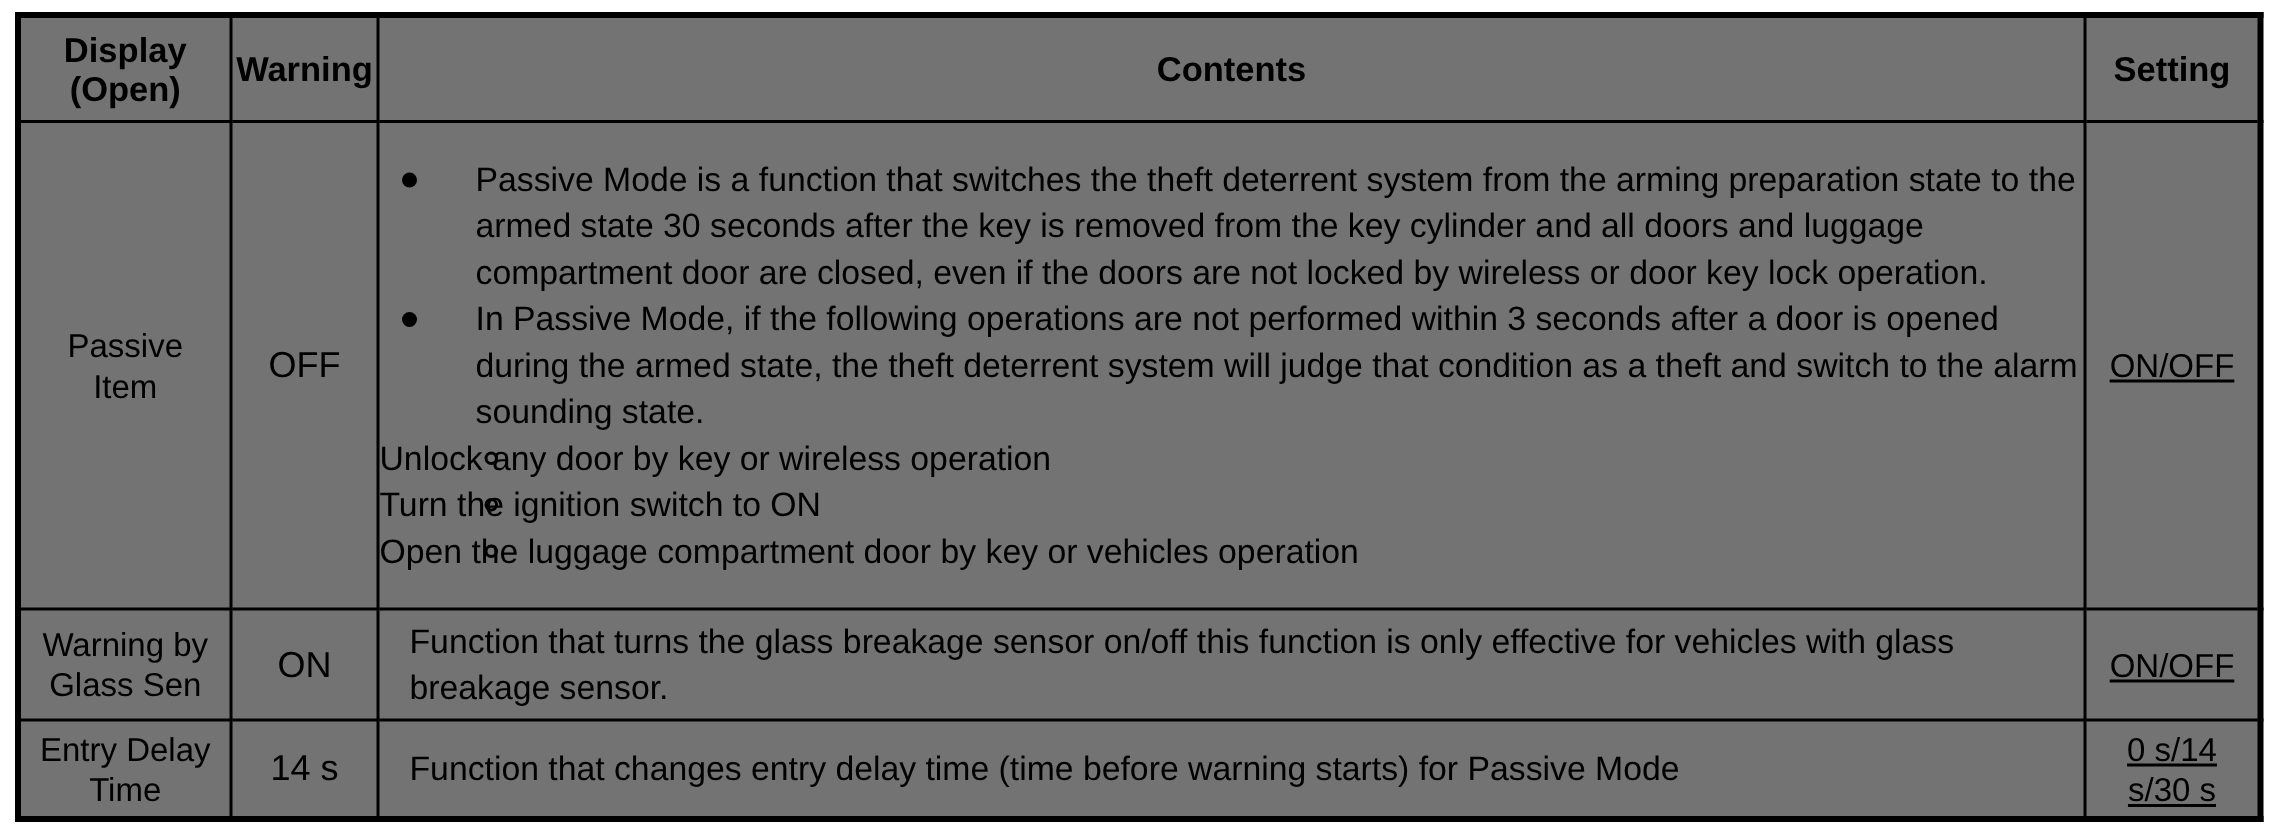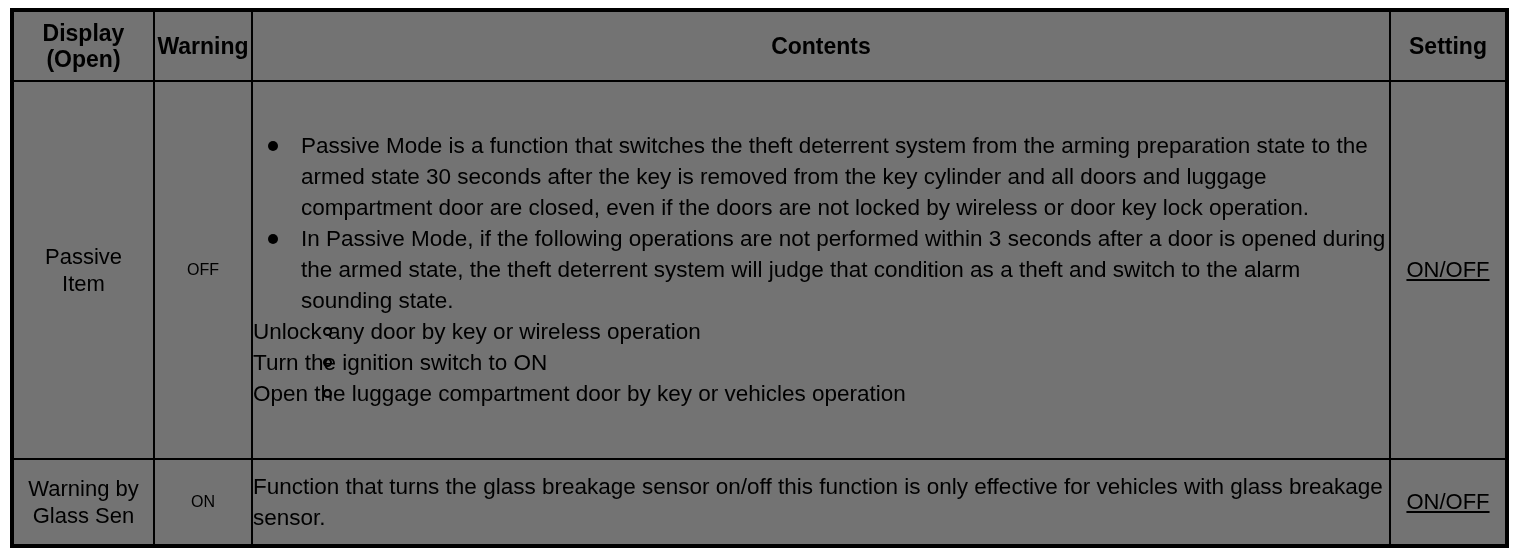--- a/index.html
+++ b/index.html
@@ -62,21 +62,21 @@
 
   
   td.col-display {
     text-align: center;
     font-size: 22px;
     line-height: 27px;
     font-stretch: condensed;
   }
   td.col-default {
     text-align: center;
-    font-size: 16px;
+    font-size: 24px;
     line-height: 27px;
     font-stretch: condensed;
     margin-left: 28px;
   }
   td.col-setting {
     text-align: center;
     font-size: 22px;
     line-height: 27px;
     font-stretch: condensed;
     text-decoration: underline;
@@ -95,21 +95,21 @@
   td.col-default .cell-line { display: block; }
 
   
   ul.bullets {
     list-style: none;
     margin: 0;
     padding: 0;
   }
   ul.bullets > li.bullet-item {
     position: relative;
-    padding-left: 48px;
+    padding-left: 64px;
     margin: 0 0 0 0;
   }
   ul.bullets > li.bullet-item > .bullet-marker {
     position: absolute;
     left: 15px;
     top: 11px;
     width: 10px;
     height: 10px;
     background: #000000;
     border-radius: 50%;
@@ -133,21 +133,21 @@
     width: 9px;
     height: 9px;
     border: 2.5px solid #000000;
     border-radius: 50%;
     box-sizing: border-box;
   }
   ul.subbullets > li.subbullet-item > .subbullet-text {
     display: block;
   }
 
-  .plain-para { display: block; }
+  .plain-para { display: block; margin-left: 20px; }
 </style>
 </head>
 <body>
 
 <div id="page">
 
   <table class="spec-table">
     <colgroup>
       <col class="c-display">
       <col class="c-default">
@@ -213,17 +213,31 @@
         </td>
         <td class="col-default">ON</td>
         <td class="col-contents">
           <span class="plain-para">Function that turns the glass breakage sensor on/off this function is only effective for vehicles with glass breakage sensor.</span>
         </td>
         <td class="col-setting">
           <span class="cell-line">ON/OFF</span>
         </td>
       </tr>
 
+      <tr>
+        <td class="col-display">
+          <span class="cell-line">Entry Delay</span>
+          <span class="cell-line">Time</span>
+        </td>
+        <td class="col-default">14 s</td>
+        <td class="col-contents">
+          <span class="plain-para">Function that changes entry delay time (time before warning starts) for Passive Mode</span>
+        </td>
+        <td class="col-setting">
+          <span class="cell-line">0 s/14</span>
+          <span class="cell-line">s/30 s</span>
+        </td>
+      </tr>
 
     </tbody>
   </table>
 
 </div>
 
 </body></html>

